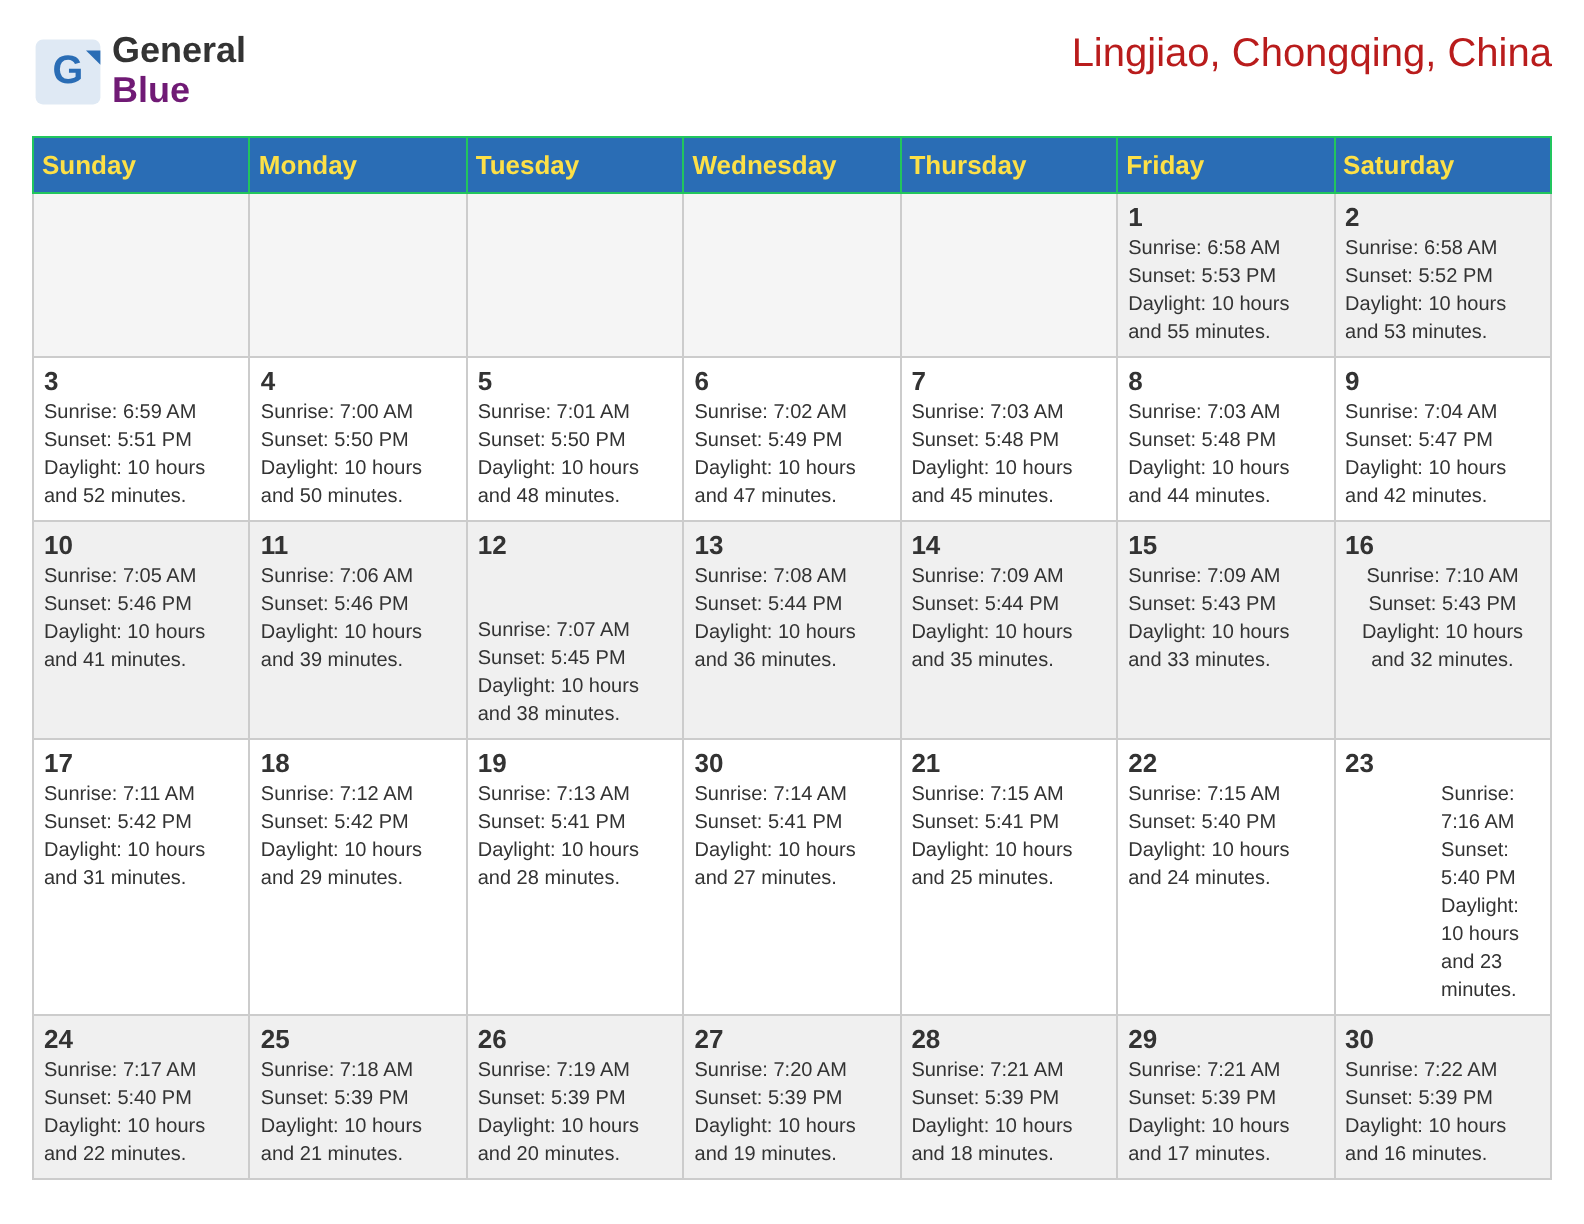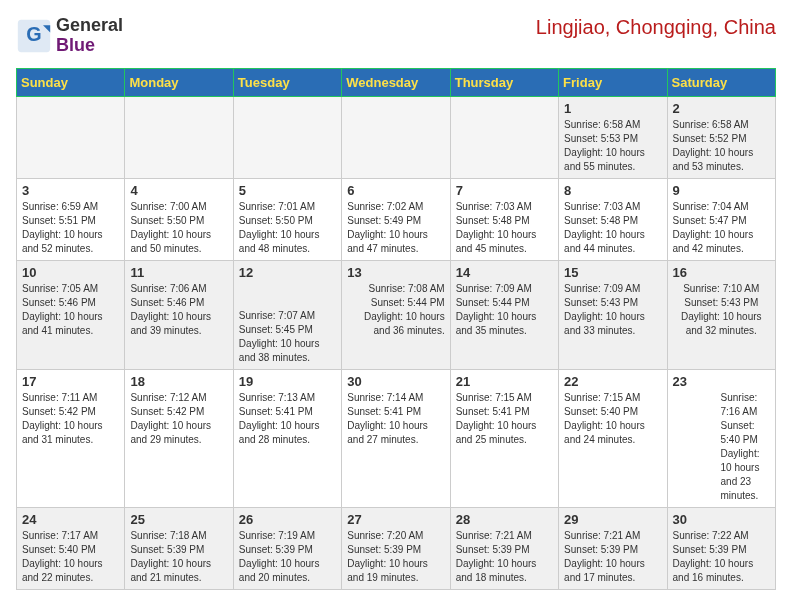--- a/index.html
+++ b/index.html
@@ -216,21 +216,21 @@
         </td>
         <td class="shaded">
           <span class="day-number">12</span>
           <div class="day-info" style="white-space: pre-line; margin-top: 29px;">Sunrise: 7:07 AM
 Sunset: 5:45 PM
 Daylight: 10 hours
 and 38 minutes.</div>
         </td>
         <td class="shaded">
           <span class="day-number">13</span>
-          <div class="day-info" style="white-space: pre-line; text-align: right;">Sunrise: 7:08 AM
+          <div class="day-info" style="white-space: pre-line;">Sunrise: 7:08 AM
 Sunset: 5:44 PM
 Daylight: 10 hours
 and 36 minutes.</div>
         </td>
         <td class="shaded">
           <span class="day-number">14</span>
           <div class="day-info" style="white-space: pre-line;">Sunrise: 7:09 AM
 Sunset: 5:44 PM
 Daylight: 10 hours
 and 35 minutes.</div>

